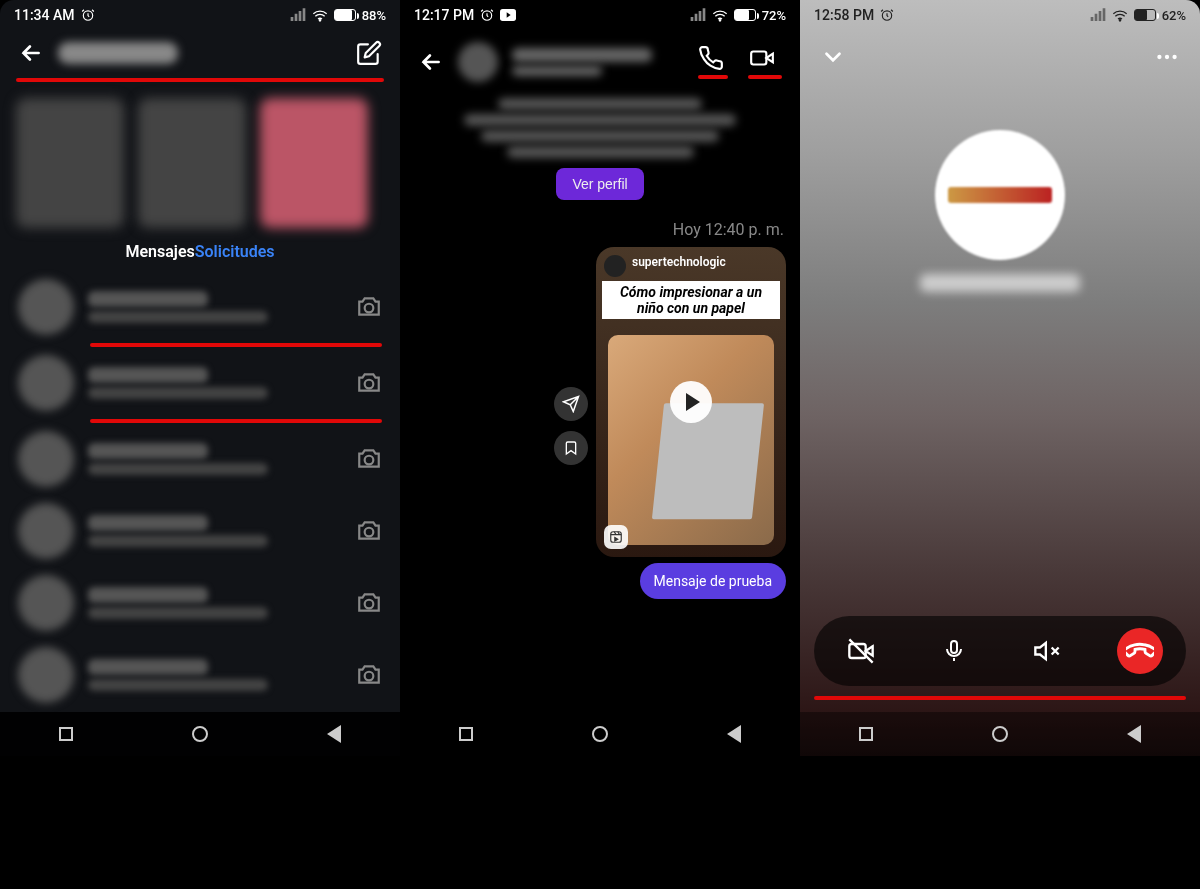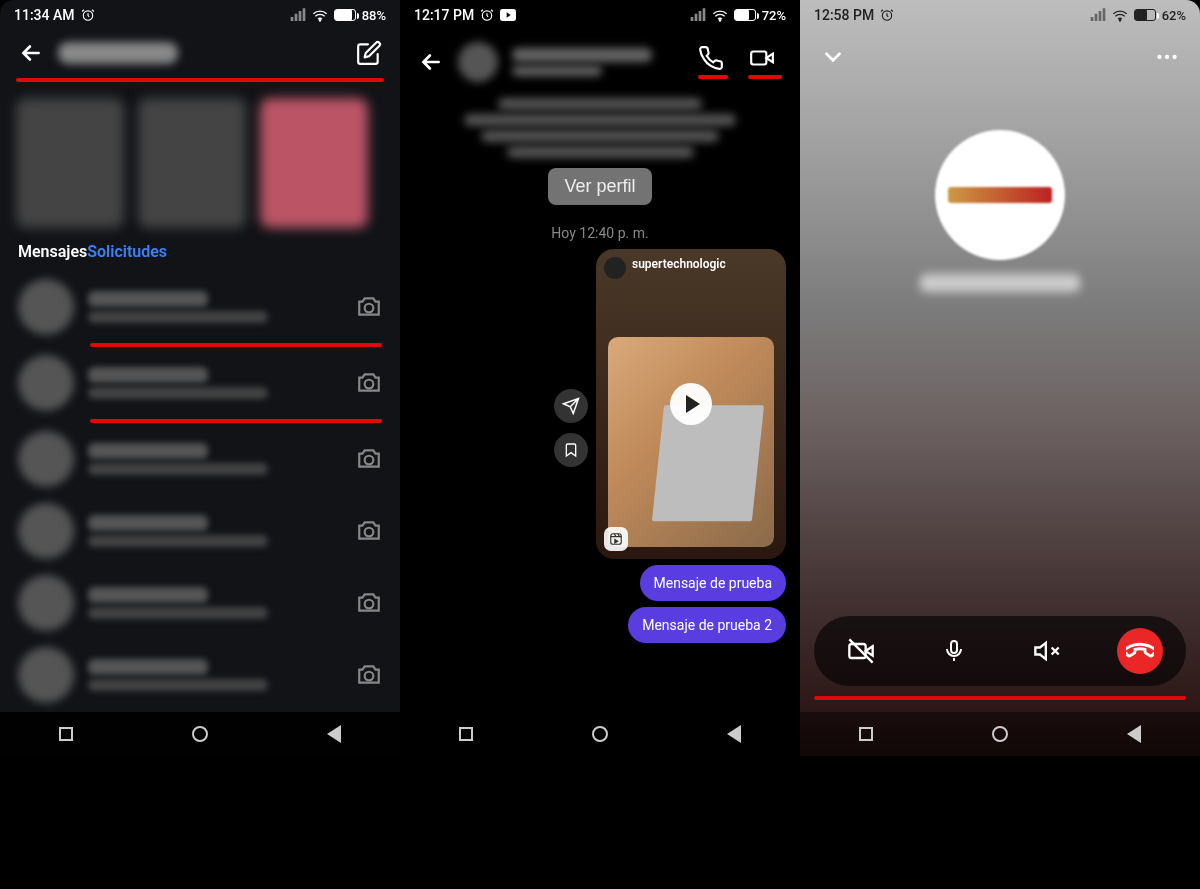--- a/index.html
+++ b/index.html
@@ -65,42 +65,42 @@
     border-radius: 10px;
     height: 40px;
     display:flex; align-items:center; gap:12px;
     padding: 0 14px;
     color:#a5a5a5;
     font-size: 16px;
   }
   .red-underline { height: 4px; background: #e10808; margin: 6px 16px 0; border-radius: 2px; }
   .stories-row { display:flex; gap: 14px; padding: 16px 16px 6px; }
   .story { width: 108px; height: 130px; border-radius: 10px; background: #444; filter: blur(6px); }
-  .tabs-row { display:flex; justify-content: flex-start; padding: 8px 18px 6px; font-size: 16px; }
+  .tabs-row { display:flex; justify-content: center; padding: 8px 18px 6px; font-size: 16px; }
   .tabs-row .left { font-weight:600; }
   .tabs-row .right { color:#3a83f7; font-weight:600; }
   .msg-list { padding: 4px 0; }
   .msg-row { display:flex; align-items:center; justify-content: space-between; padding: 8px 18px; }
   .msg-left { display:flex; align-items:center; gap: 14px; }
   .avatar-blur { width: 56px; height: 56px; border-radius: 50%; background:#555; filter: blur(4px); }
   .msg-text { display:flex; flex-direction:column; gap:4px; }
   .msg-text .l1 { width: 120px; height: 16px; background:#555; border-radius:6px; filter: blur(3px);}
   .msg-text .l2 { width: 180px; height: 12px; background:#444; border-radius:6px; filter: blur(3px);}
   .row-underline { height: 4px; background:#e10808; margin: 0 18px 0 90px; border-radius:2px; }
   
   .p2-header { display:flex; align-items:center; padding: 12px 18px; gap:14px; }
   .p2-header .avatar-blur { width:40px; height:40px; }
   .p2-header .name-blur { flex:1; display:flex; flex-direction:column; gap:4px;}
   .p2-header .name-blur div { height:14px; background:#666; border-radius:6px; filter:blur(4px);}
   .p2-header .icons { display:flex; gap:20px; }
   .icon-underline { height:4px; background:#e10808; border-radius:2px; margin-top:4px; width:30px;}
   .context-blur { margin: 0 30px; }
   .context-blur div { height:12px; background:#555; border-radius:6px; filter:blur(4px); margin:4px auto;}
-  .view-profile-btn { background:#737373; color:#eee; border:none; border-radius:8px; padding:8px 16px; font-size:18px; display:block; margin: 10px auto 20px; }
-  .timestamp { text-align:center; color:#888; font-size:14px; margin: 20px 16px 8px; }
+  .view-profile-btn { background:#6d28d9; color:#eee; border:none; border-radius:8px; padding:8px 16px; font-size:14px; display:block; margin: 10px auto 20px; }
+  .timestamp { text-align:right; color:#888; font-size:16px; margin: 20px 16px 8px; }
   .chat-area { display:flex; flex-direction:column; align-items:flex-end; padding: 0 14px; gap:6px;}
   .reel-card { width:190px; border-radius:18px; overflow:hidden; background: linear-gradient(to bottom,#4a3828,#2a1810); position:relative; height:310px;}
   .reel-top { position:absolute; top:0; left:0; right:0; padding:8px; display:flex; gap:6px; z-index:2;}
   .reel-top .av { width:22px;height:22px;border-radius:50%;background:#222;}
   .reel-top .nm { color:#fff; font-size:12px; font-weight:600;}
   .reel-caption { position:absolute; top:34px; left:6px; right:6px; background:#fff; color:#000; font-size:14px; font-weight:700; font-style:italic; text-align:center; padding:3px 4px; line-height:1.15;}
   .hand-draw { position:absolute; top:88px; left:12px; right:12px; bottom:12px; border-radius:10px; background: linear-gradient(135deg,#d9a97a 0%, #c08a5a 40%, #8a6a4a 100%);}
   .paper-shape { position:absolute; left:30%; top:60%; width:60%; height:55%; background:#bdbdbd; transform: translateY(-50%) skew(-6deg,0); border-radius:2px;}
   .play-btn { position:absolute; top:50%; left:50%; width:42px; height:42px; transform:translate(-50%,-50%); border-radius:50%; background:rgba(255,255,255,0.95); display:flex; align-items:center; justify-content:center;}
   .play-btn .t { width:0;height:0;border-top:9px solid transparent;border-bottom:9px solid transparent;border-left:14px solid #222; margin-left:3px;}
@@ -343,36 +343,36 @@
             <svg width="16" height="18" viewBox="0 0 24 24" fill="none" stroke="#fff" stroke-width="2">
               <path d="M19 21l-7-5-7 5V5a2 2 0 012-2h10a2 2 0 012 2v16z"></path>
             </svg>
           </div>
       </div>
       <div class="reel-card">
         <div class="reel-top">
           <div class="av"></div>
           <span class="nm">supertechnologic</span>
         </div>
+        <div class="reel-caption">Cómo impresionar a un niño con un papel</div>
         <div class="hand-draw">
           <div class="paper-shape"></div>
         </div>
         <div class="play-btn">
             <div class="t"></div>
           </div>
         <div class="reel-badge">
           <svg width="14" height="14" viewBox="0 0 24 24" fill="none" stroke="#333" stroke-width="2">
               <rect x="3" y="3" width="18" height="18" rx="4"></rect>
               <path d="M3 8h18M9 3l3 5M15 3l3 5M10 13l5 3-5 3v-6z" fill="#333"></path>
             </svg>
         </div>
       </div>
     </div>
     <div class="bubble-out">Mensaje de prueba</div>
-    <div class="bubble-out">Mensaje de prueba 2</div>
   </div>
 
 
   <div class="nav-bar">
     <div class="square"></div>
     <div class="circle"></div>
     <div class="tri"></div>
   </div>
 </div>
 

